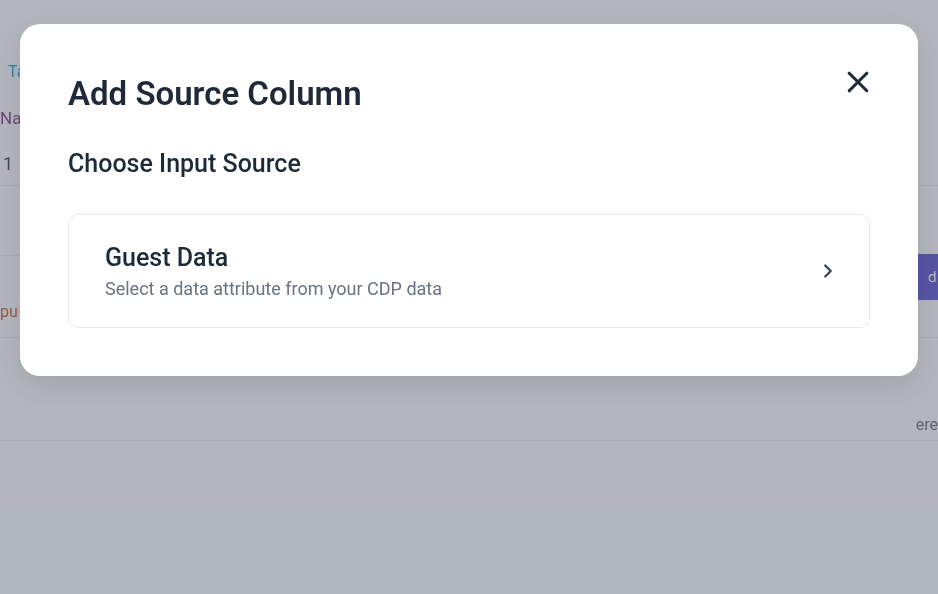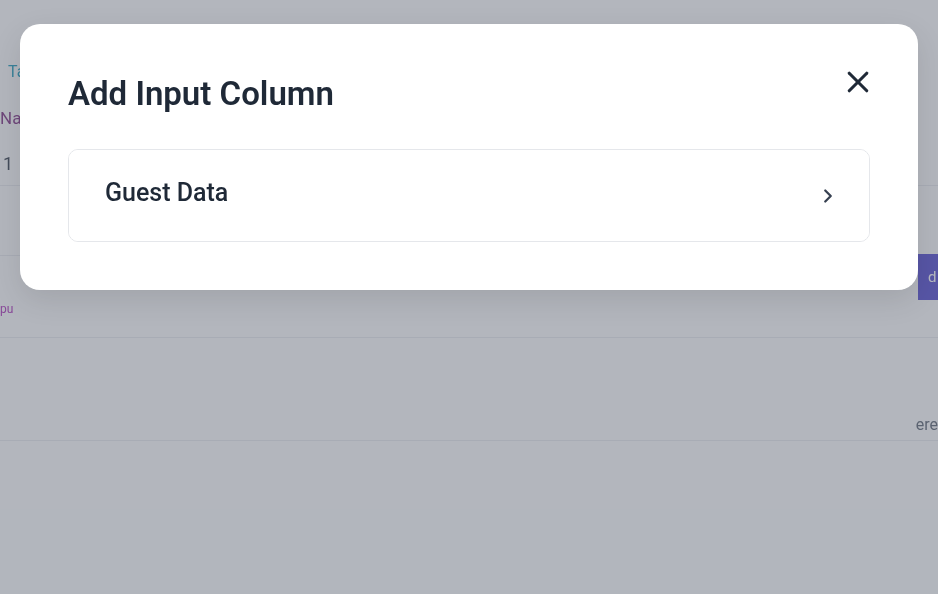--- a/index.html
+++ b/index.html
@@ -76,22 +76,22 @@
       left: 0;
       color: #4b5563;
       font-size: 16px;
       padding-left: 40px;
     }
     
     .bg-text-4 {
       position: absolute;
       top: 302px;
       left: 0;
-      color: #a21caf;
-      font-size: 12px;
+      color: #c2410c;
+      font-size: 16px;
     }
     
     .bg-button {
       position: absolute;
       top: 254px;
       right: 0;
       background: #4338ca;
       color: #fff;
       font-size: 15px;
       padding: 14px 10px;
@@ -250,26 +250,28 @@
 <div class="modal">
   <div class="close-btn">
     <span>
       <svg viewBox="0 0 24 24" fill="none" stroke="currentColor" stroke-width="2.5" stroke-linecap="round">
         <line x1="5" y1="5" x2="19" y2="19"></line>
         <line x1="19" y1="5" x2="5" y2="19"></line>
       </svg>
     </span>
   </div>
 
-  <h1 class="modal-title">Add Input Column</h1>
+  <h1 class="modal-title">Add Source Column</h1>
+  <h2 class="modal-subtitle">Choose Input Source</h2>
 
   <div class="option-list">
     <div class="option-item">
       <div class="option-content">
         <div class="option-title">Guest Data</div>
+        <div class="option-desc">Select a data attribute from your CDP data</div>
       </div>
       <div class="option-chevron">
         <svg viewBox="0 0 24 24" fill="none" stroke="currentColor" stroke-width="2.5" stroke-linecap="round" stroke-linejoin="round">
           <polyline points="9 6 15 12 9 18"></polyline>
         </svg>
       </div>
     </div>
 
   </div>
 </div>

